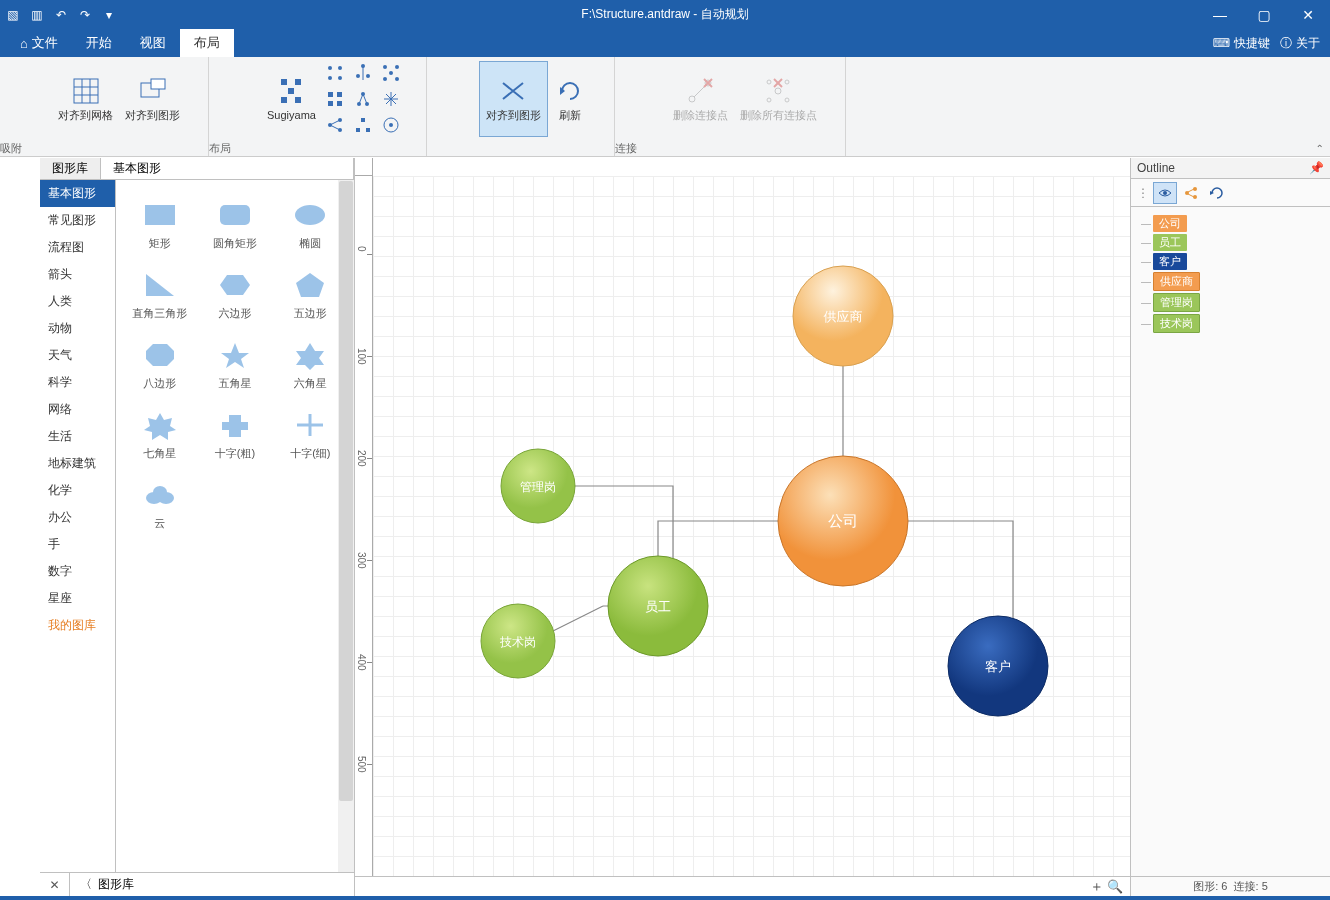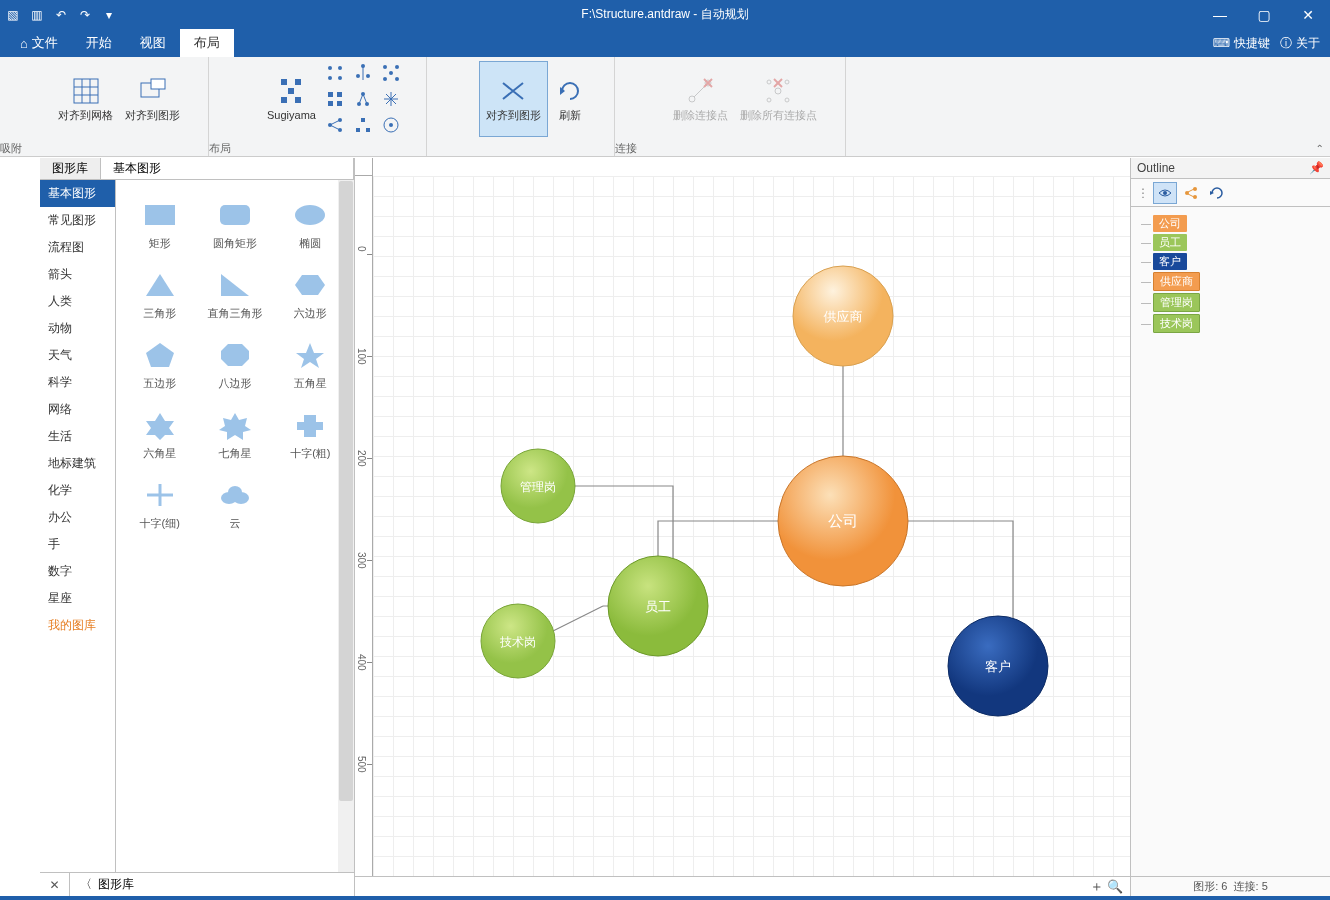--- a/index.html
+++ b/index.html
@@ -346,26 +346,20 @@
             <svg class="shape-svg">
               <rect x="5" y="5" width="30" height="20" rx="5" fill="#9cc3e8"></rect>
             </svg>
             <span class="lbl">圆角矩形</span>
           </div>
         <div class="shape-cell">
             <svg class="shape-svg">
               <ellipse cx="20" cy="15" rx="15" ry="10" fill="#9cc3e8"></ellipse>
             </svg>
             <span class="lbl">椭圆</span>
-          </div>
-        <div class="shape-cell">
-            <svg class="shape-svg">
-              <polygon points="20,4 34,26 6,26" fill="#9cc3e8"></polygon>
-            </svg>
-            <span class="lbl">三角形</span>
           </div>
         <div class="shape-cell">
             <svg class="shape-svg">
               <polygon points="6,4 6,26 34,26" fill="#9cc3e8"></polygon>
             </svg>
             <span class="lbl">直角三角形</span>
           </div>
         <div class="shape-cell">
             <svg class="shape-svg">
               <polygon points="12,5 28,5 35,15 28,25 12,25 5,15" fill="#9cc3e8"></polygon>

